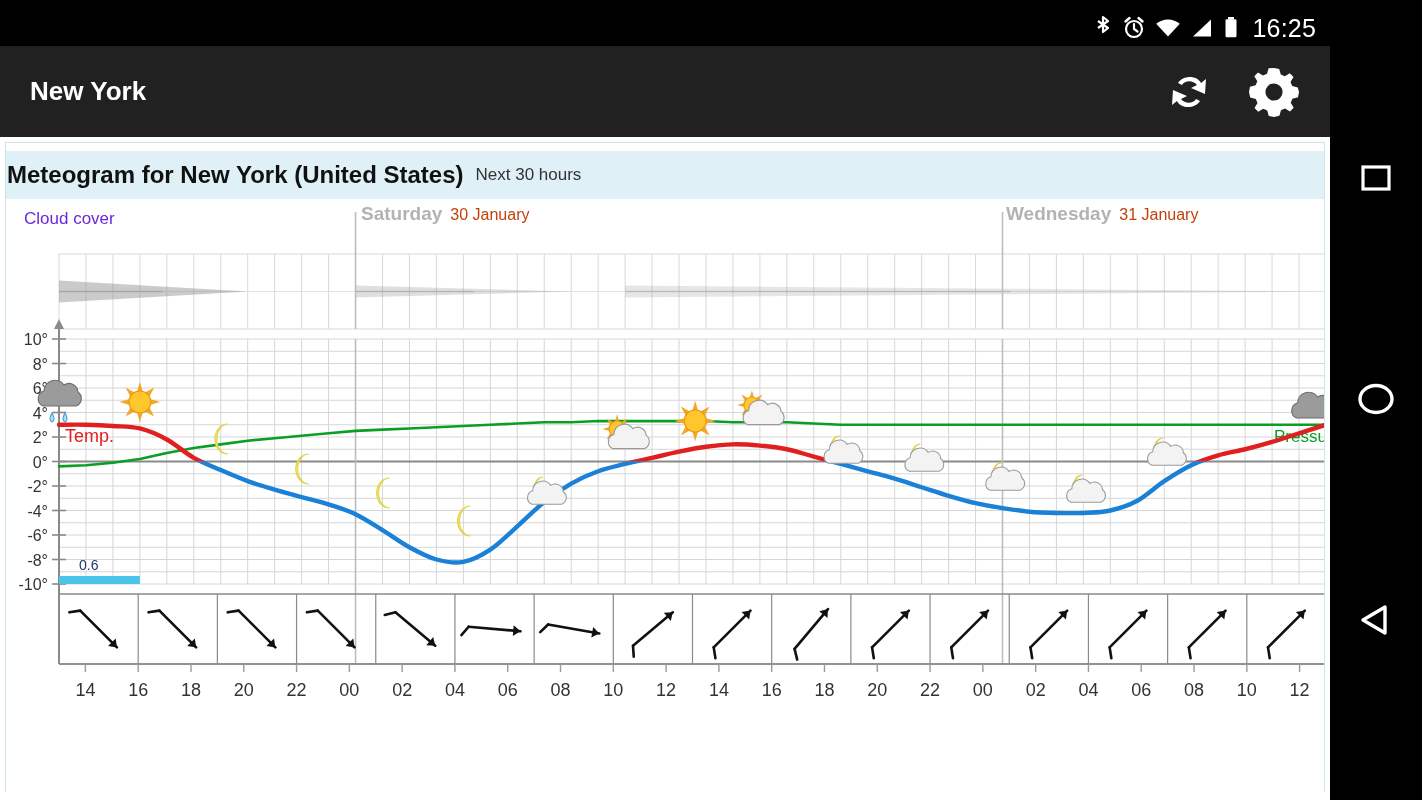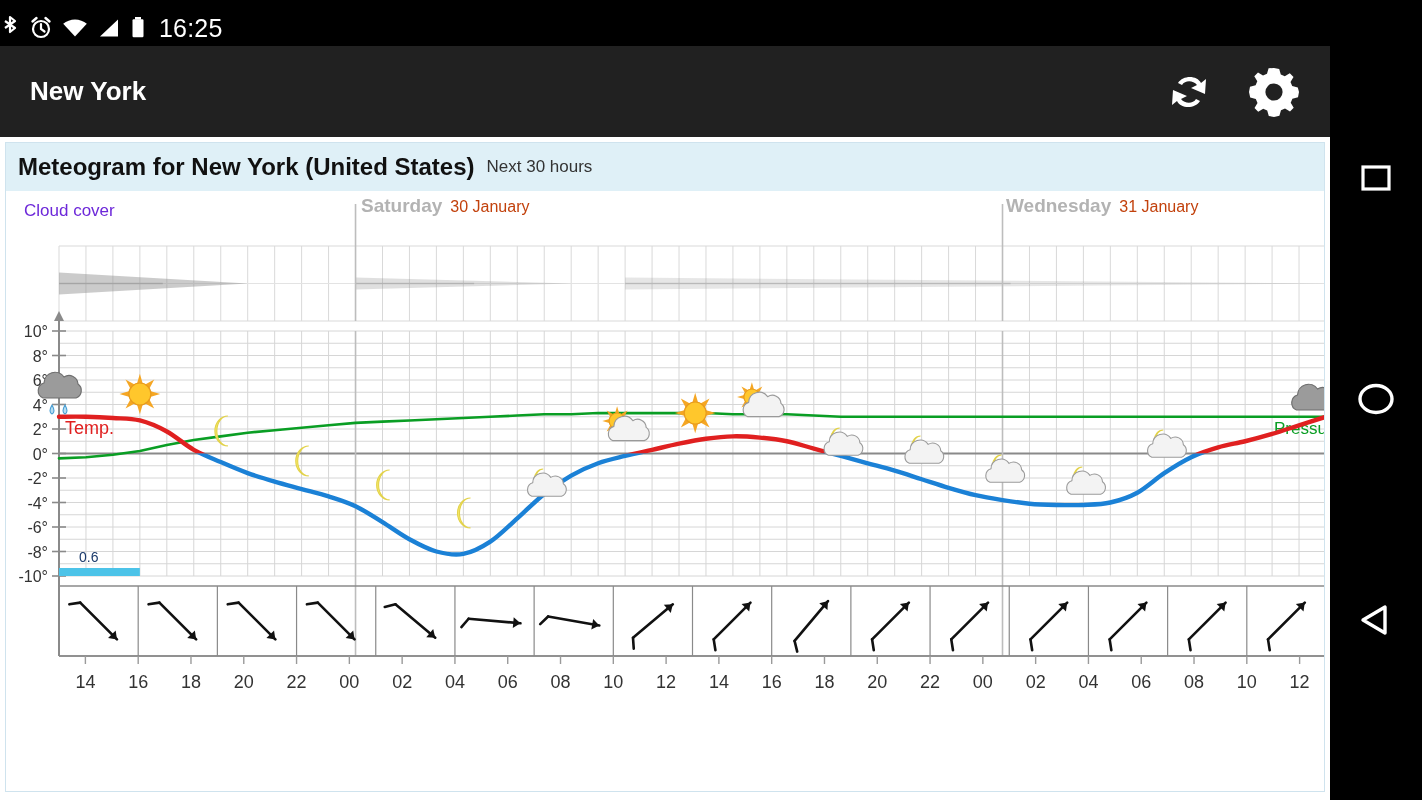--- a/index.html
+++ b/index.html
@@ -7,21 +7,21 @@
     width: 1422px; height: 800px;
     background: #000;
     font-family: "Liberation Sans", "DejaVu Sans", sans-serif;
     overflow: hidden;
   }
   #root { position: relative; width: 1422px; height: 800px; background:#fff; }
 
   
   .statusbar {
     position:absolute; left:0; top:0; width:1330px; height:56px;
-    background:#000; display:flex; align-items:center; 
+    background:#000; display:flex; align-items:center; justify-content:flex-end;
     padding-right:14px; gap:9px;
   }
   .statusbar svg { display:block; }
   .clock { color:#fff; font-size:25px; font-weight:400; letter-spacing:.2px; margin-left:4px; }
 
   
   .appbar {
     position:absolute; left:0; top:46px; width:1330px; height:91px;
     background:#212121; display:flex; align-items:center;
   }
@@ -62,21 +62,21 @@
   
   .content {
     position:absolute; left:0; top:137px; width:1330px; height:663px; background:#fff;
   }
   .card {
     position:absolute; left:5px; top:5px; width:1320px; height:650px;
     border:1px solid #cfe3ee; background:#fff;
   }
   .card-head {
     height:48px; background:#dff0f7; display:flex; align-items:center;
-    padding-left:12px; gap:12px;
+    padding-left:1px; gap:12px;margin-top:8px;
   }
   .card-title { font-size:24px; font-weight:700; color:#111; white-space:nowrap; }
   .card-sub   { font-size:17px; color:#333; white-space:nowrap; }
 
   .plotwrap { position:relative; width:100%; height:600px; background:#fff; overflow:hidden; }
   .plotwrap svg.chart { position:absolute; left:0; top:0; }
 
   .cloudlabel {
     position:absolute; left:18px; top:10px; font-size:17px; color:#6d28d9;
   }

